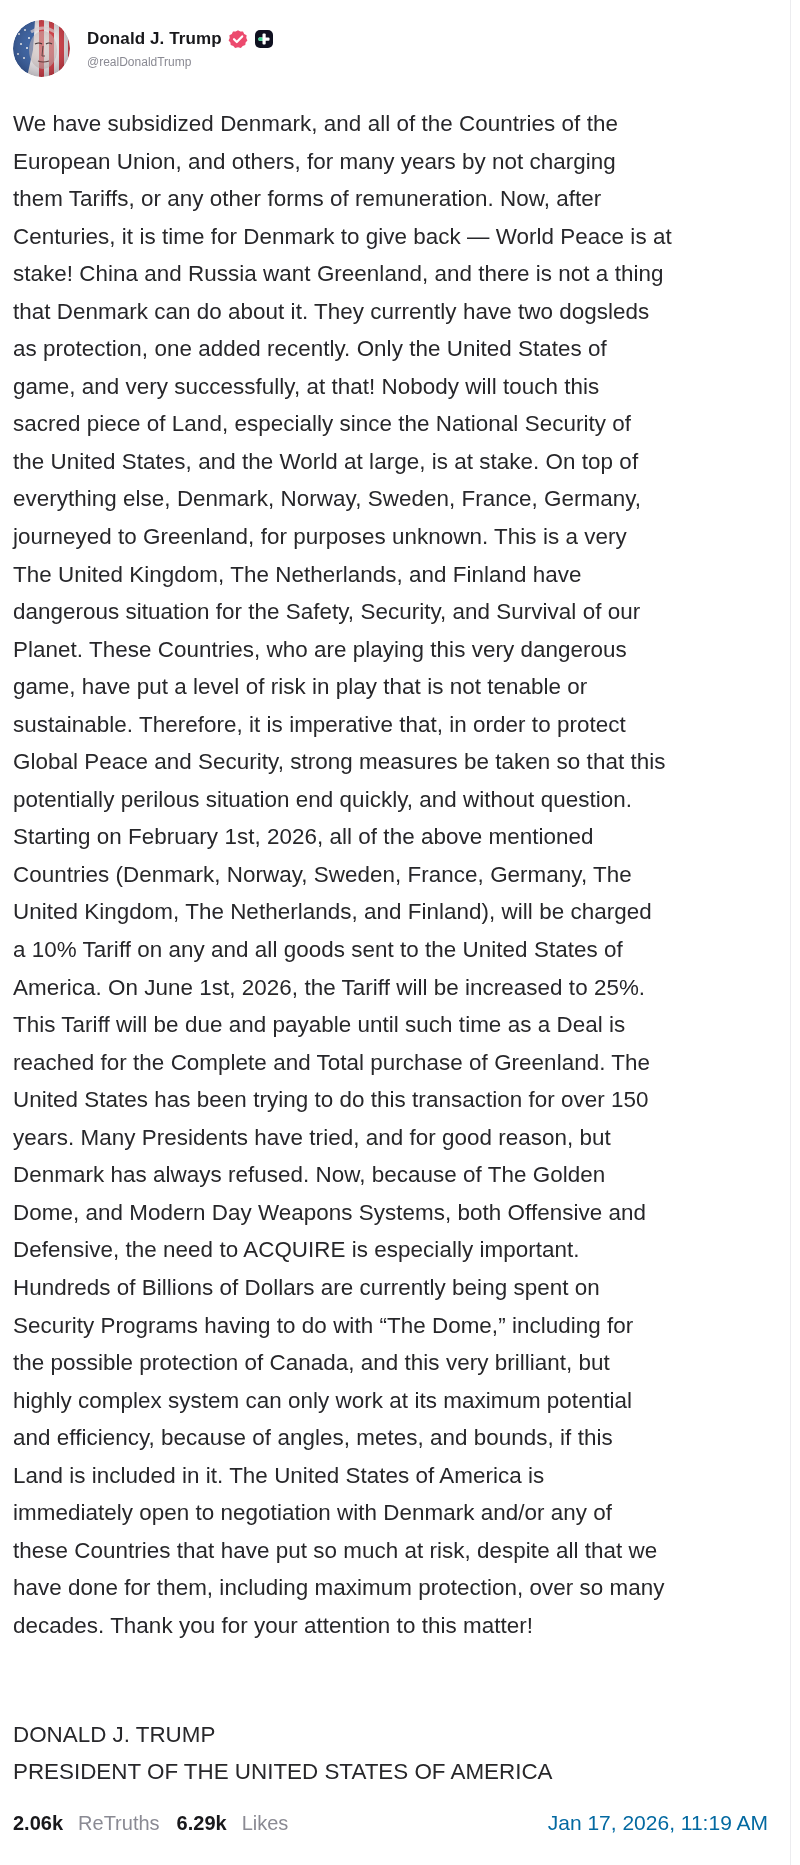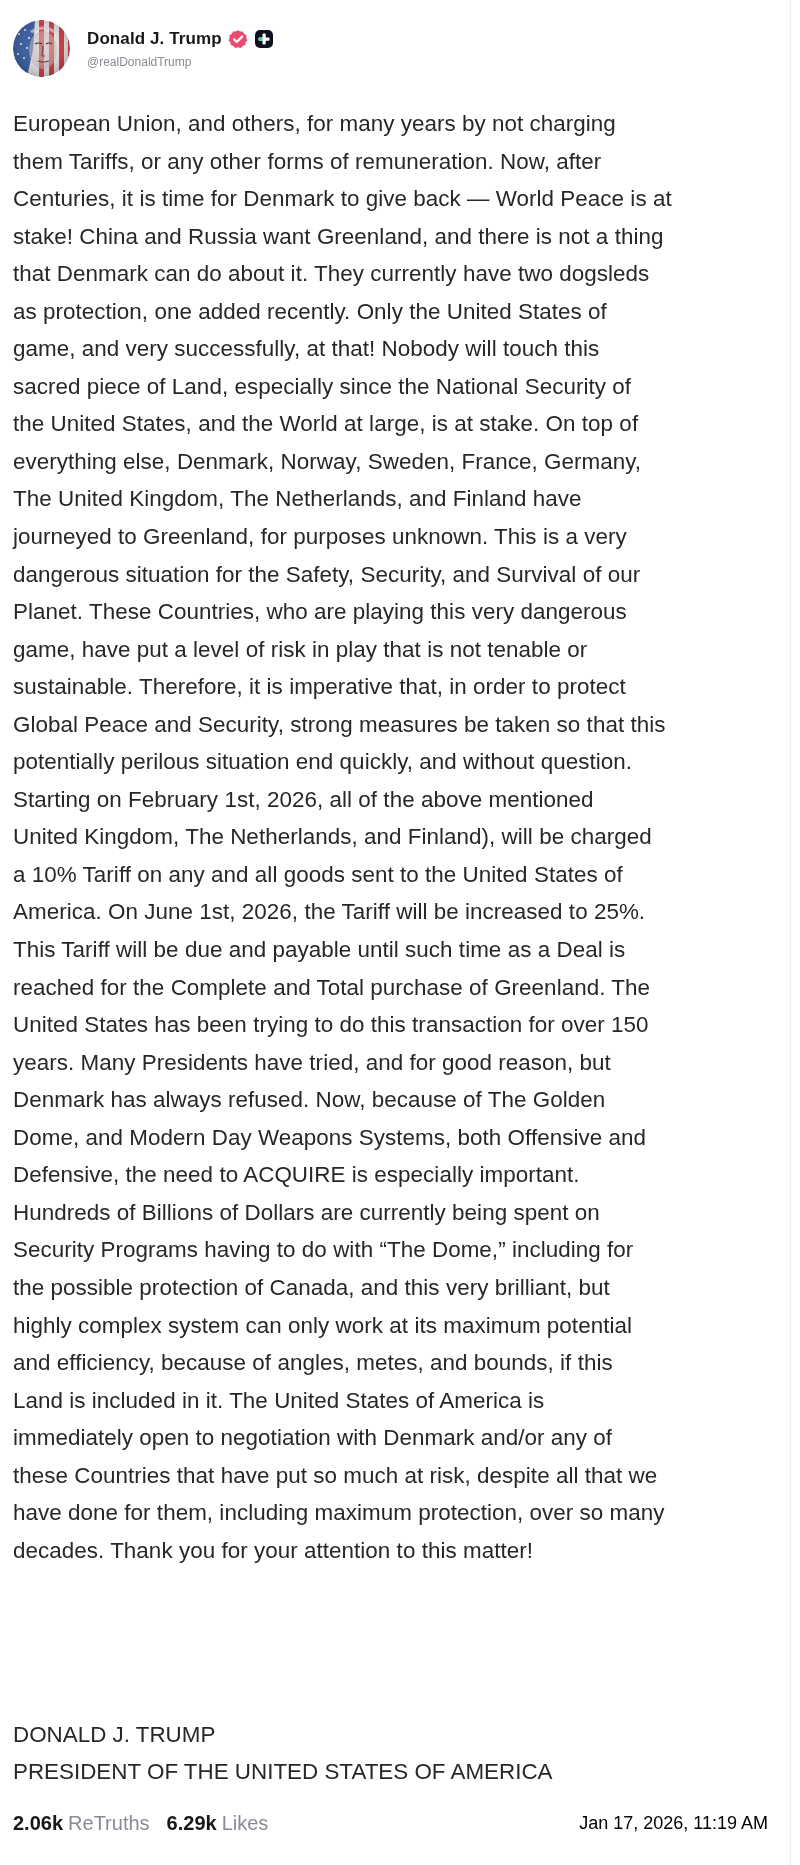--- a/index.html
+++ b/index.html
@@ -106,36 +106,36 @@
     top: 1808px;
     width: 755px;
     height: 30px;
     display: flex;
     align-items: center;
     font-size: 20px;
   }
   .stat {
     display: inline-flex;
     align-items: baseline;
-    gap: 5px;
+    gap: 15px;
     margin-right: 17px;
     cursor: pointer;
   }
   .stat-count {
     font-weight: 700;
     color: #18181b;
   }
   .stat-label {
     color: #8a8a93;
     text-align: center;
   }
   .timestamp {
     margin-left: auto;
-    color: #000000;
-    font-size: 18px;
+    color: #0369a1;
+    font-size: 21px;
     cursor: pointer;
   }
 </style>
 </head>
 <body>
 
 <div class="right-border"></div>
 
 <div class="post">
 
@@ -191,39 +191,41 @@
           <rect x="4.5" y="8.5" width="11" height="3.2" rx="1" fill="#ffffff"></rect>
           <rect x="4.5" y="8.5" width="4" height="3.2" rx="1" fill="#3ddc97"></rect>
         </svg>
       </span>
     </div>
 
     <div class="handle">@realDonaldTrump</div>
   </div>
 
   <div class="body-text">
+    <span class="body-line">We have subsidized Denmark, and all of the Countries of the</span>
     <span class="body-line">European Union, and others, for many years by not charging</span>
     <span class="body-line">them Tariffs, or any other forms of remuneration. Now, after</span>
     <span class="body-line">Centuries, it is time for Denmark to give back — World Peace is at</span>
     <span class="body-line">stake! China and Russia want Greenland, and there is not a thing</span>
     <span class="body-line">that Denmark can do about it. They currently have two dogsleds</span>
     <span class="body-line">as protection, one added recently. Only the United States of</span>
     <span class="body-line">game, and very successfully, at that! Nobody will touch this</span>
     <span class="body-line">sacred piece of Land, especially since the National Security of</span>
     <span class="body-line">the United States, and the World at large, is at stake. On top of</span>
     <span class="body-line">everything else, Denmark, Norway, Sweden, France, Germany,</span>
+    <span class="body-line">journeyed to Greenland, for purposes unknown. This is a very</span>
     <span class="body-line">The United Kingdom, The Netherlands, and Finland have</span>
-    <span class="body-line">journeyed to Greenland, for purposes unknown. This is a very</span>
     <span class="body-line">dangerous situation for the Safety, Security, and Survival of our</span>
     <span class="body-line">Planet. These Countries, who are playing this very dangerous</span>
     <span class="body-line">game, have put a level of risk in play that is not tenable or</span>
     <span class="body-line">sustainable. Therefore, it is imperative that, in order to protect</span>
     <span class="body-line">Global Peace and Security, strong measures be taken so that this</span>
     <span class="body-line">potentially perilous situation end quickly, and without question.</span>
     <span class="body-line">Starting on February 1st, 2026, all of the above mentioned</span>
+    <span class="body-line">Countries (Denmark, Norway, Sweden, France, Germany, The</span>
     <span class="body-line">United Kingdom, The Netherlands, and Finland), will be charged</span>
     <span class="body-line">a 10% Tariff on any and all goods sent to the United States of</span>
     <span class="body-line">America. On June 1st, 2026, the Tariff will be increased to 25%.</span>
     <span class="body-line">This Tariff will be due and payable until such time as a Deal is</span>
     <span class="body-line">reached for the Complete and Total purchase of Greenland. The</span>
     <span class="body-line">United States has been trying to do this transaction for over 150</span>
     <span class="body-line">years. Many Presidents have tried, and for good reason, but</span>
     <span class="body-line">Denmark has always refused. Now, because of The Golden</span>
     <span class="body-line">Dome, and Modern Day Weapons Systems, both Offensive and</span>
     <span class="body-line">Defensive, the need to ACQUIRE is especially important.</span>

